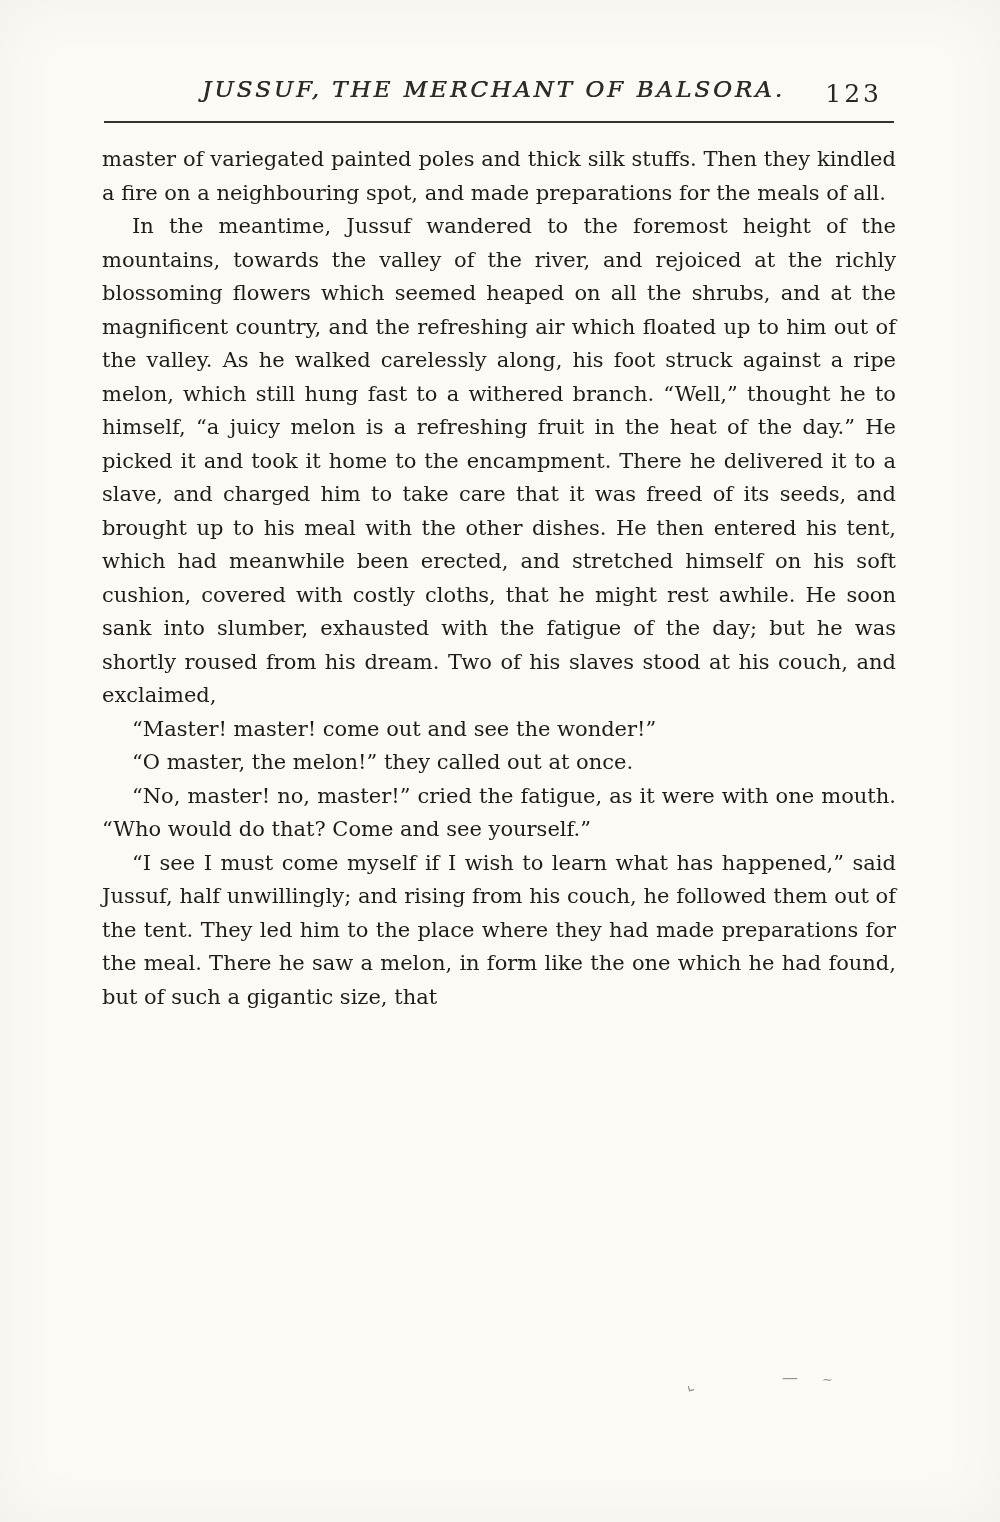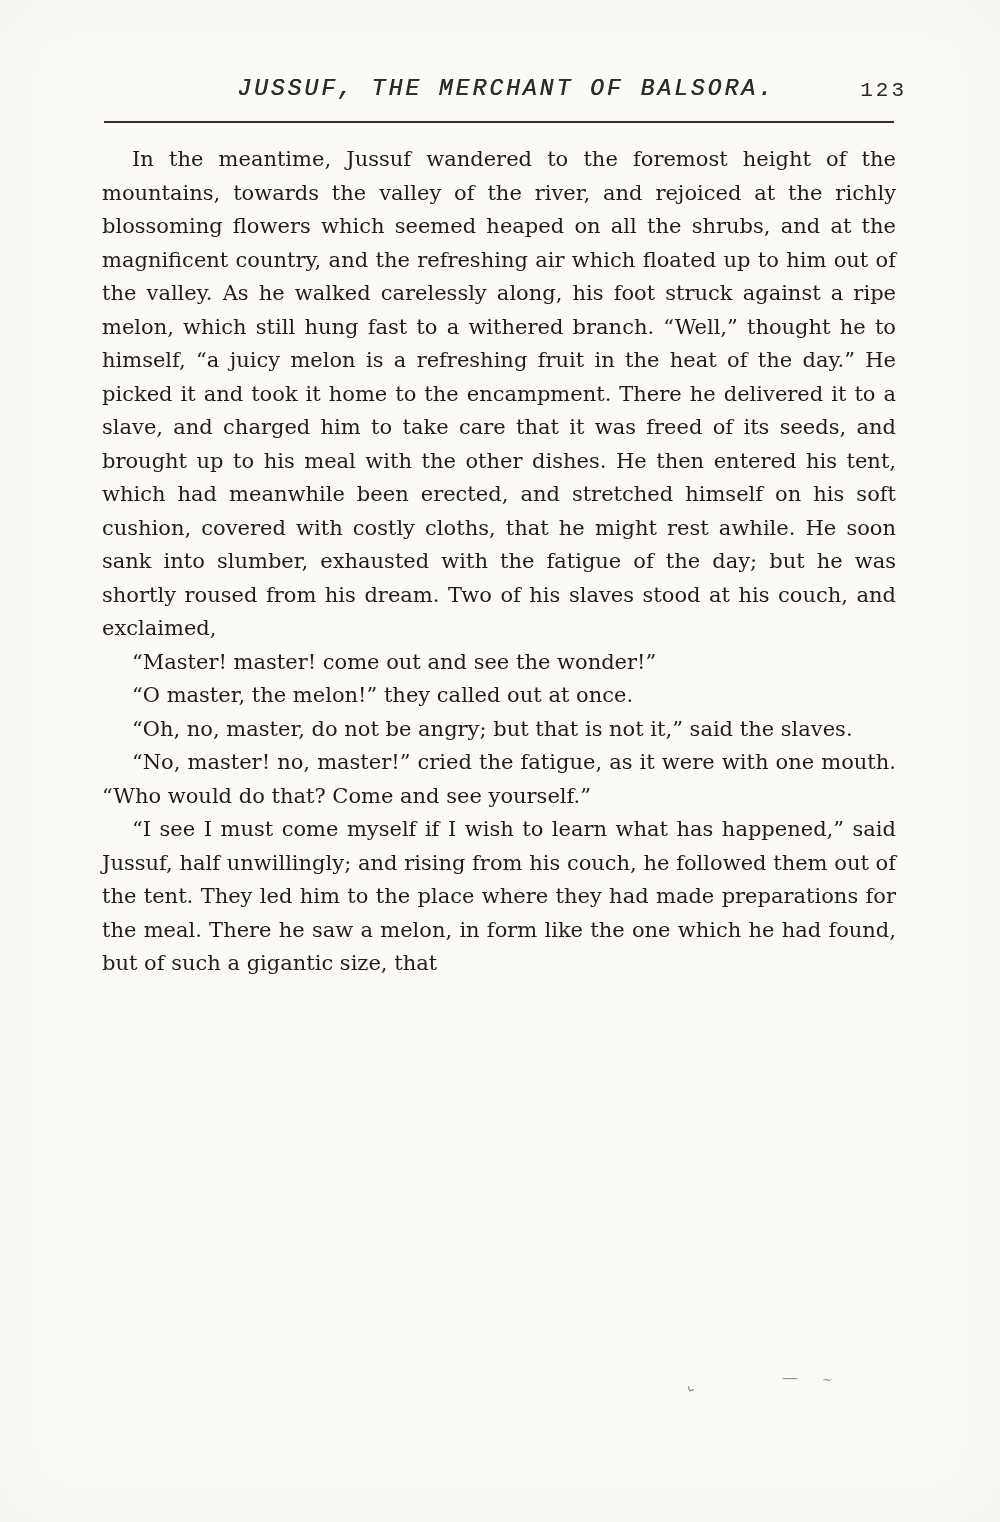--- a/index.html
+++ b/index.html
@@ -16,38 +16,37 @@
     box-sizing: border-box;
     font-family: "DejaVu Serif", "Liberation Serif", serif;
     color: #221f1a;
     overflow: hidden;
     box-shadow: inset 0 0 60px rgba(90,80,60,0.06);
   }
   .page-header {
     position: absolute;
     top: 76px;
     left: 103px;
-    right: 91px;
+    right: 116px;
     height: 38px;
-    font-family: Liberation Mono, monospace;
   }
   .running-title {
     text-align: center;
     font-style: italic;
     font-size: 23px;
     letter-spacing: 3px;
     color: #2e2c26;
     text-shadow: 0.5px 0 0 #2e2c26;
     white-space: nowrap;
   }
   .page-number {
     position: absolute;
     right: 2px;
     top: 3px;
-    font-size: 21px;
+    font-size: 25px;
     letter-spacing: 3px;
     color: #2a2822;
   }
   .header-rule {
     position: absolute;
     top: 121px;
     left: 104px;
     width: 790px;
     height: 0;
     border: none;
@@ -88,24 +87,24 @@
 <div class="page">
 
   <header class="page-header">
     <div class="running-title">JUSSUF, THE MERCHANT OF BALSORA.</div>
     <div class="page-number">123</div>
   </header>
 
   <hr class="header-rule">
 
   <main class="page-body">
+      <p class="para">master of variegated painted poles and thick silk stuffs.  Then they kindled a fire on a neighbouring spot, and made preparations for the meals of all.</p>
       <p class="para indent">In the meantime, Jussuf wandered to the foremost height of the mountains, towards the valley of the river, and rejoiced at the richly blossoming flowers which seemed heaped on all the shrubs, and at the magnificent country, and the refreshing air which floated up to him out of the valley.   As he walked carelessly along, his foot struck against a ripe melon, which still hung fast to a withered branch.   “Well,” thought he to himself, “a juicy melon is a refreshing fruit in the heat of the day.”   He picked it and took it home to the encampment.   There he delivered it to a slave, and charged him to take care that it was freed of its seeds, and brought up to his meal with the other dishes.   He then entered his tent, which had meanwhile been erected, and stretched himself on his soft cushion, covered with costly cloths, that he might rest awhile. He soon sank into slumber, exhausted with the fatigue of the day; but he was shortly roused from his dream.   Two of his slaves stood at his couch, and exclaimed,</p>
       <p class="para indent">“Master! master! come out and see the wonder!”</p>
       <p class="para indent">“O master, the melon!” they called out at once.</p>
-      <p class="para indent">“Oh, no, master, do not be angry; but that is not it,” said the slaves.</p>
       <p class="para indent">“No, master! no, master!” cried the fatigue, as it were with one mouth.   “Who would do that?   Come and see yourself.”</p>
       <p class="para indent">“I see I must come myself if I wish to learn what has happened,” said Jussuf, half unwillingly; and rising from his couch, he followed them out of the tent.   They led him to the place where they had made preparations for the meal.   There he saw a melon, in form like the one which he had found, but of such a gigantic size, that</p>
     </main>
 
   <span class="scan-artifact artifact-squiggle">⌞</span>
   <span class="scan-artifact artifact-dash">—</span>
   <span class="scan-artifact artifact-tilde">∼</span>
 
 </div>
 

